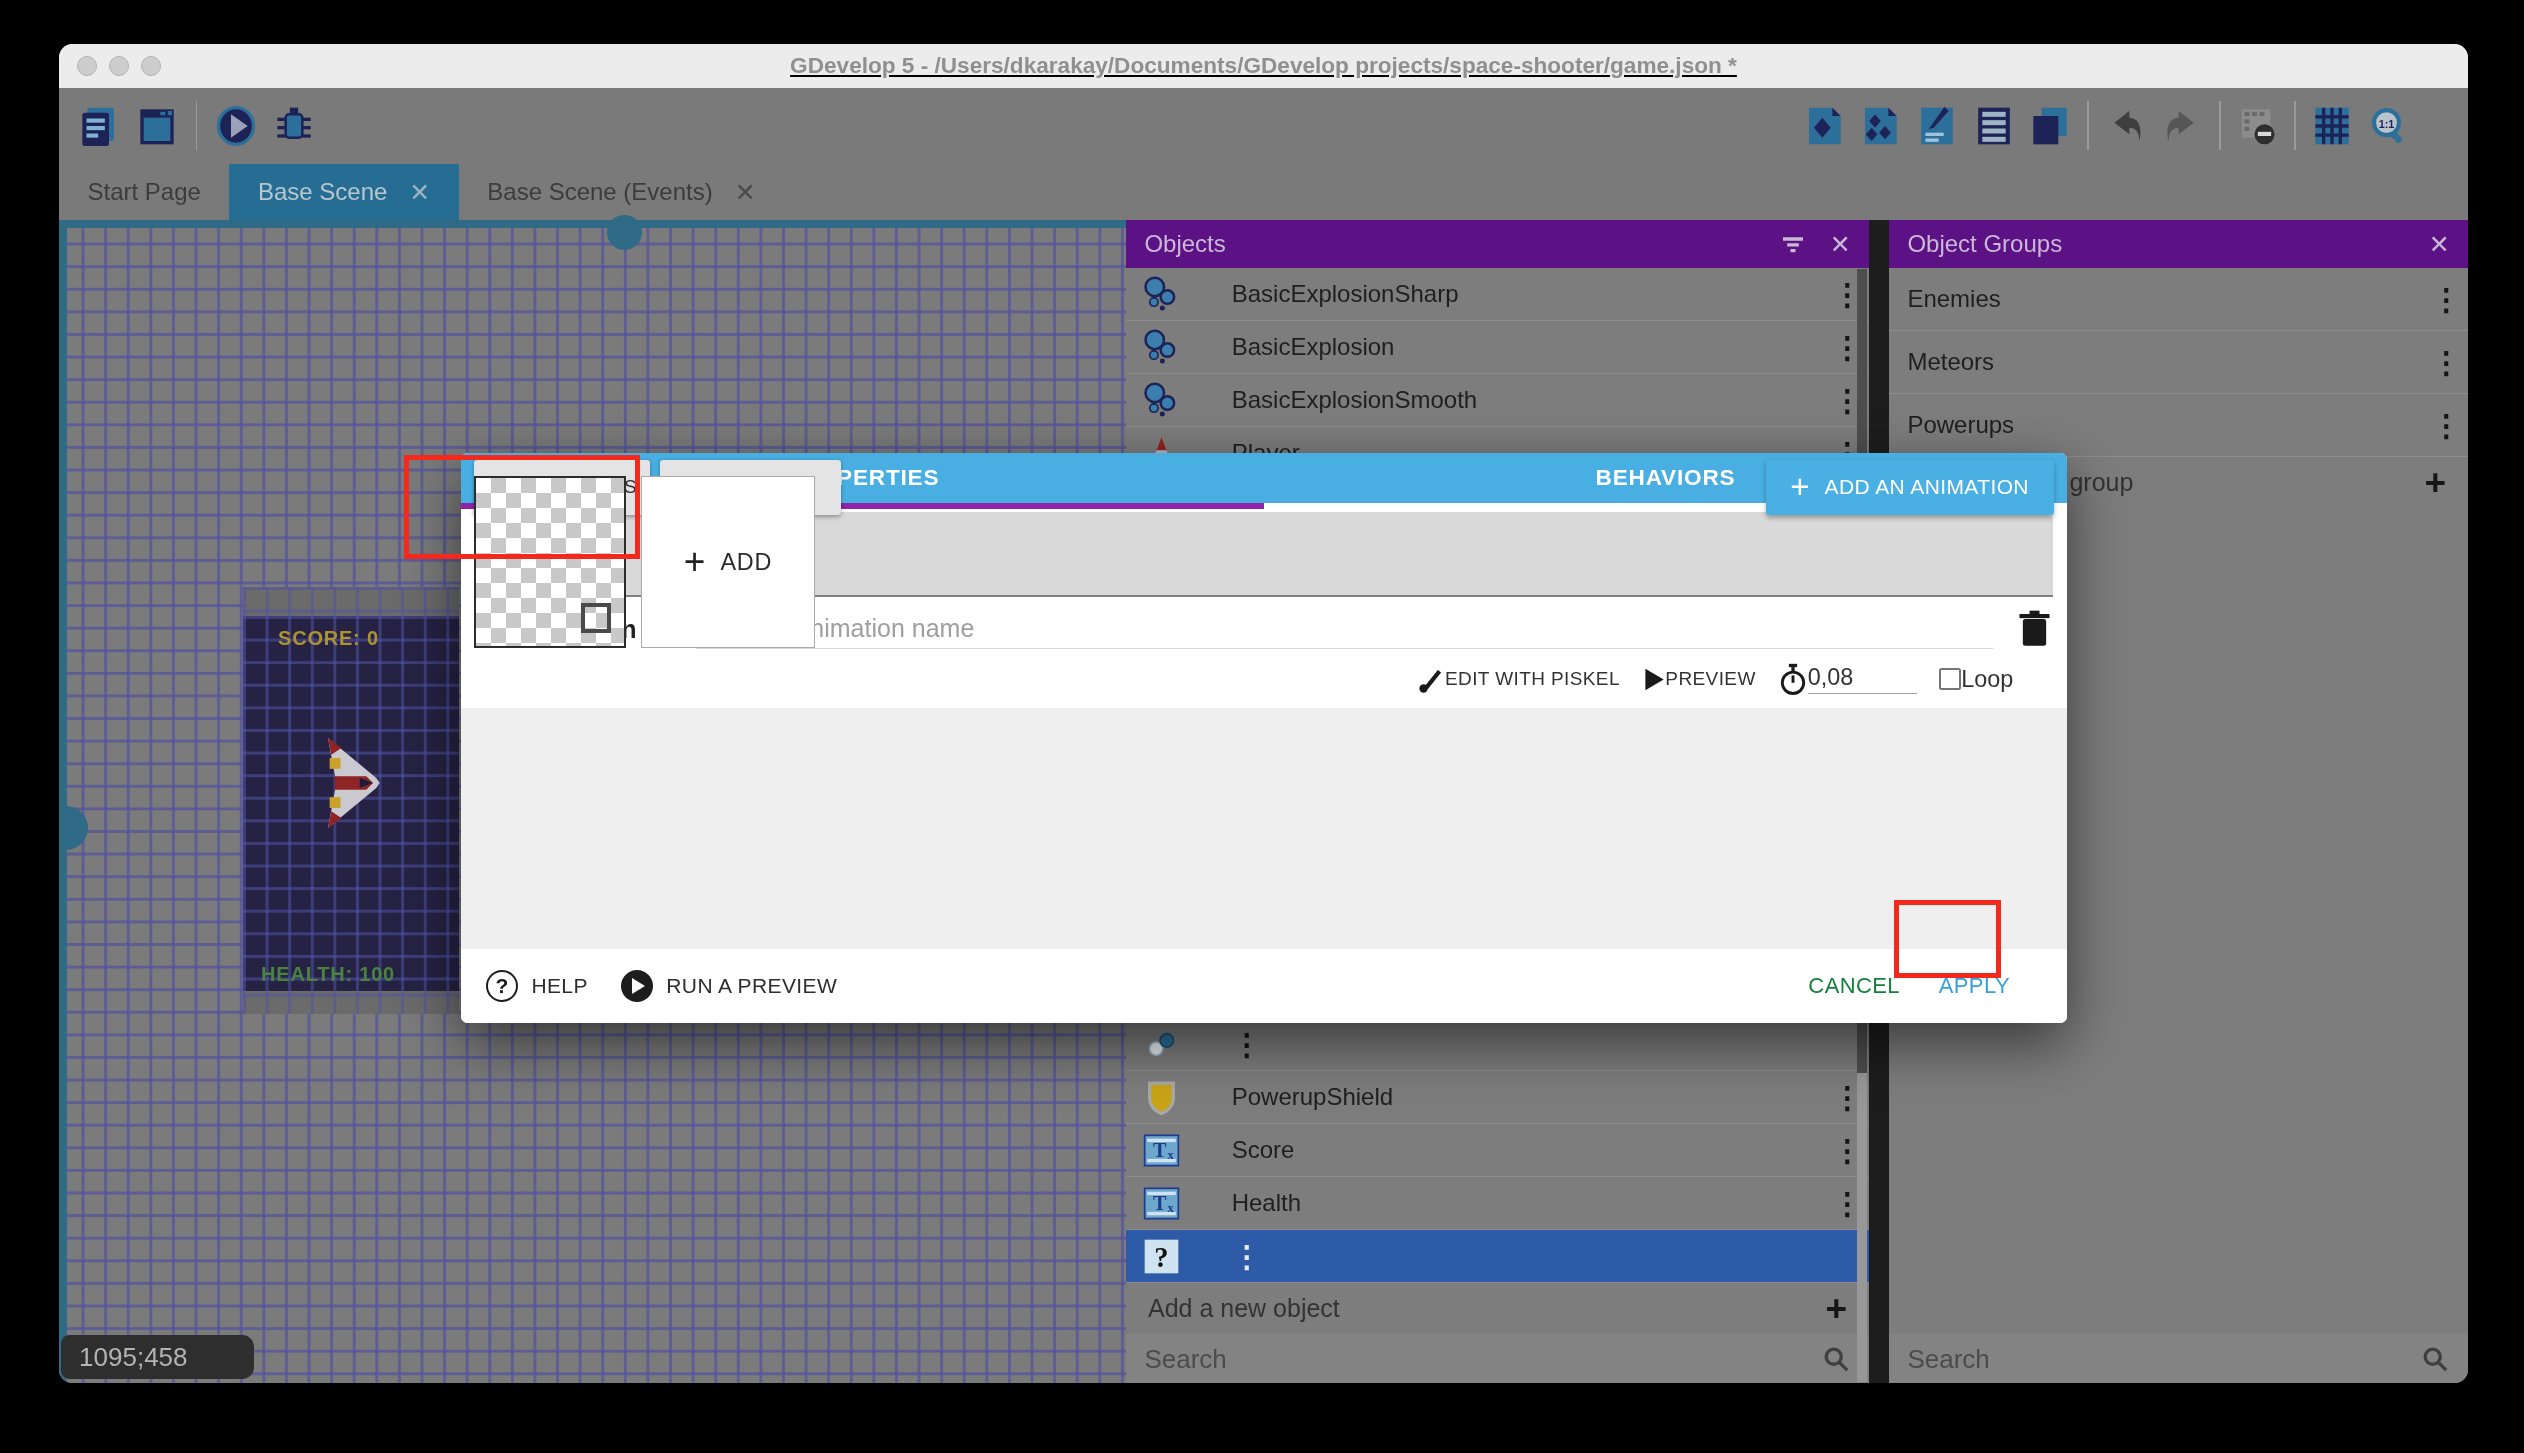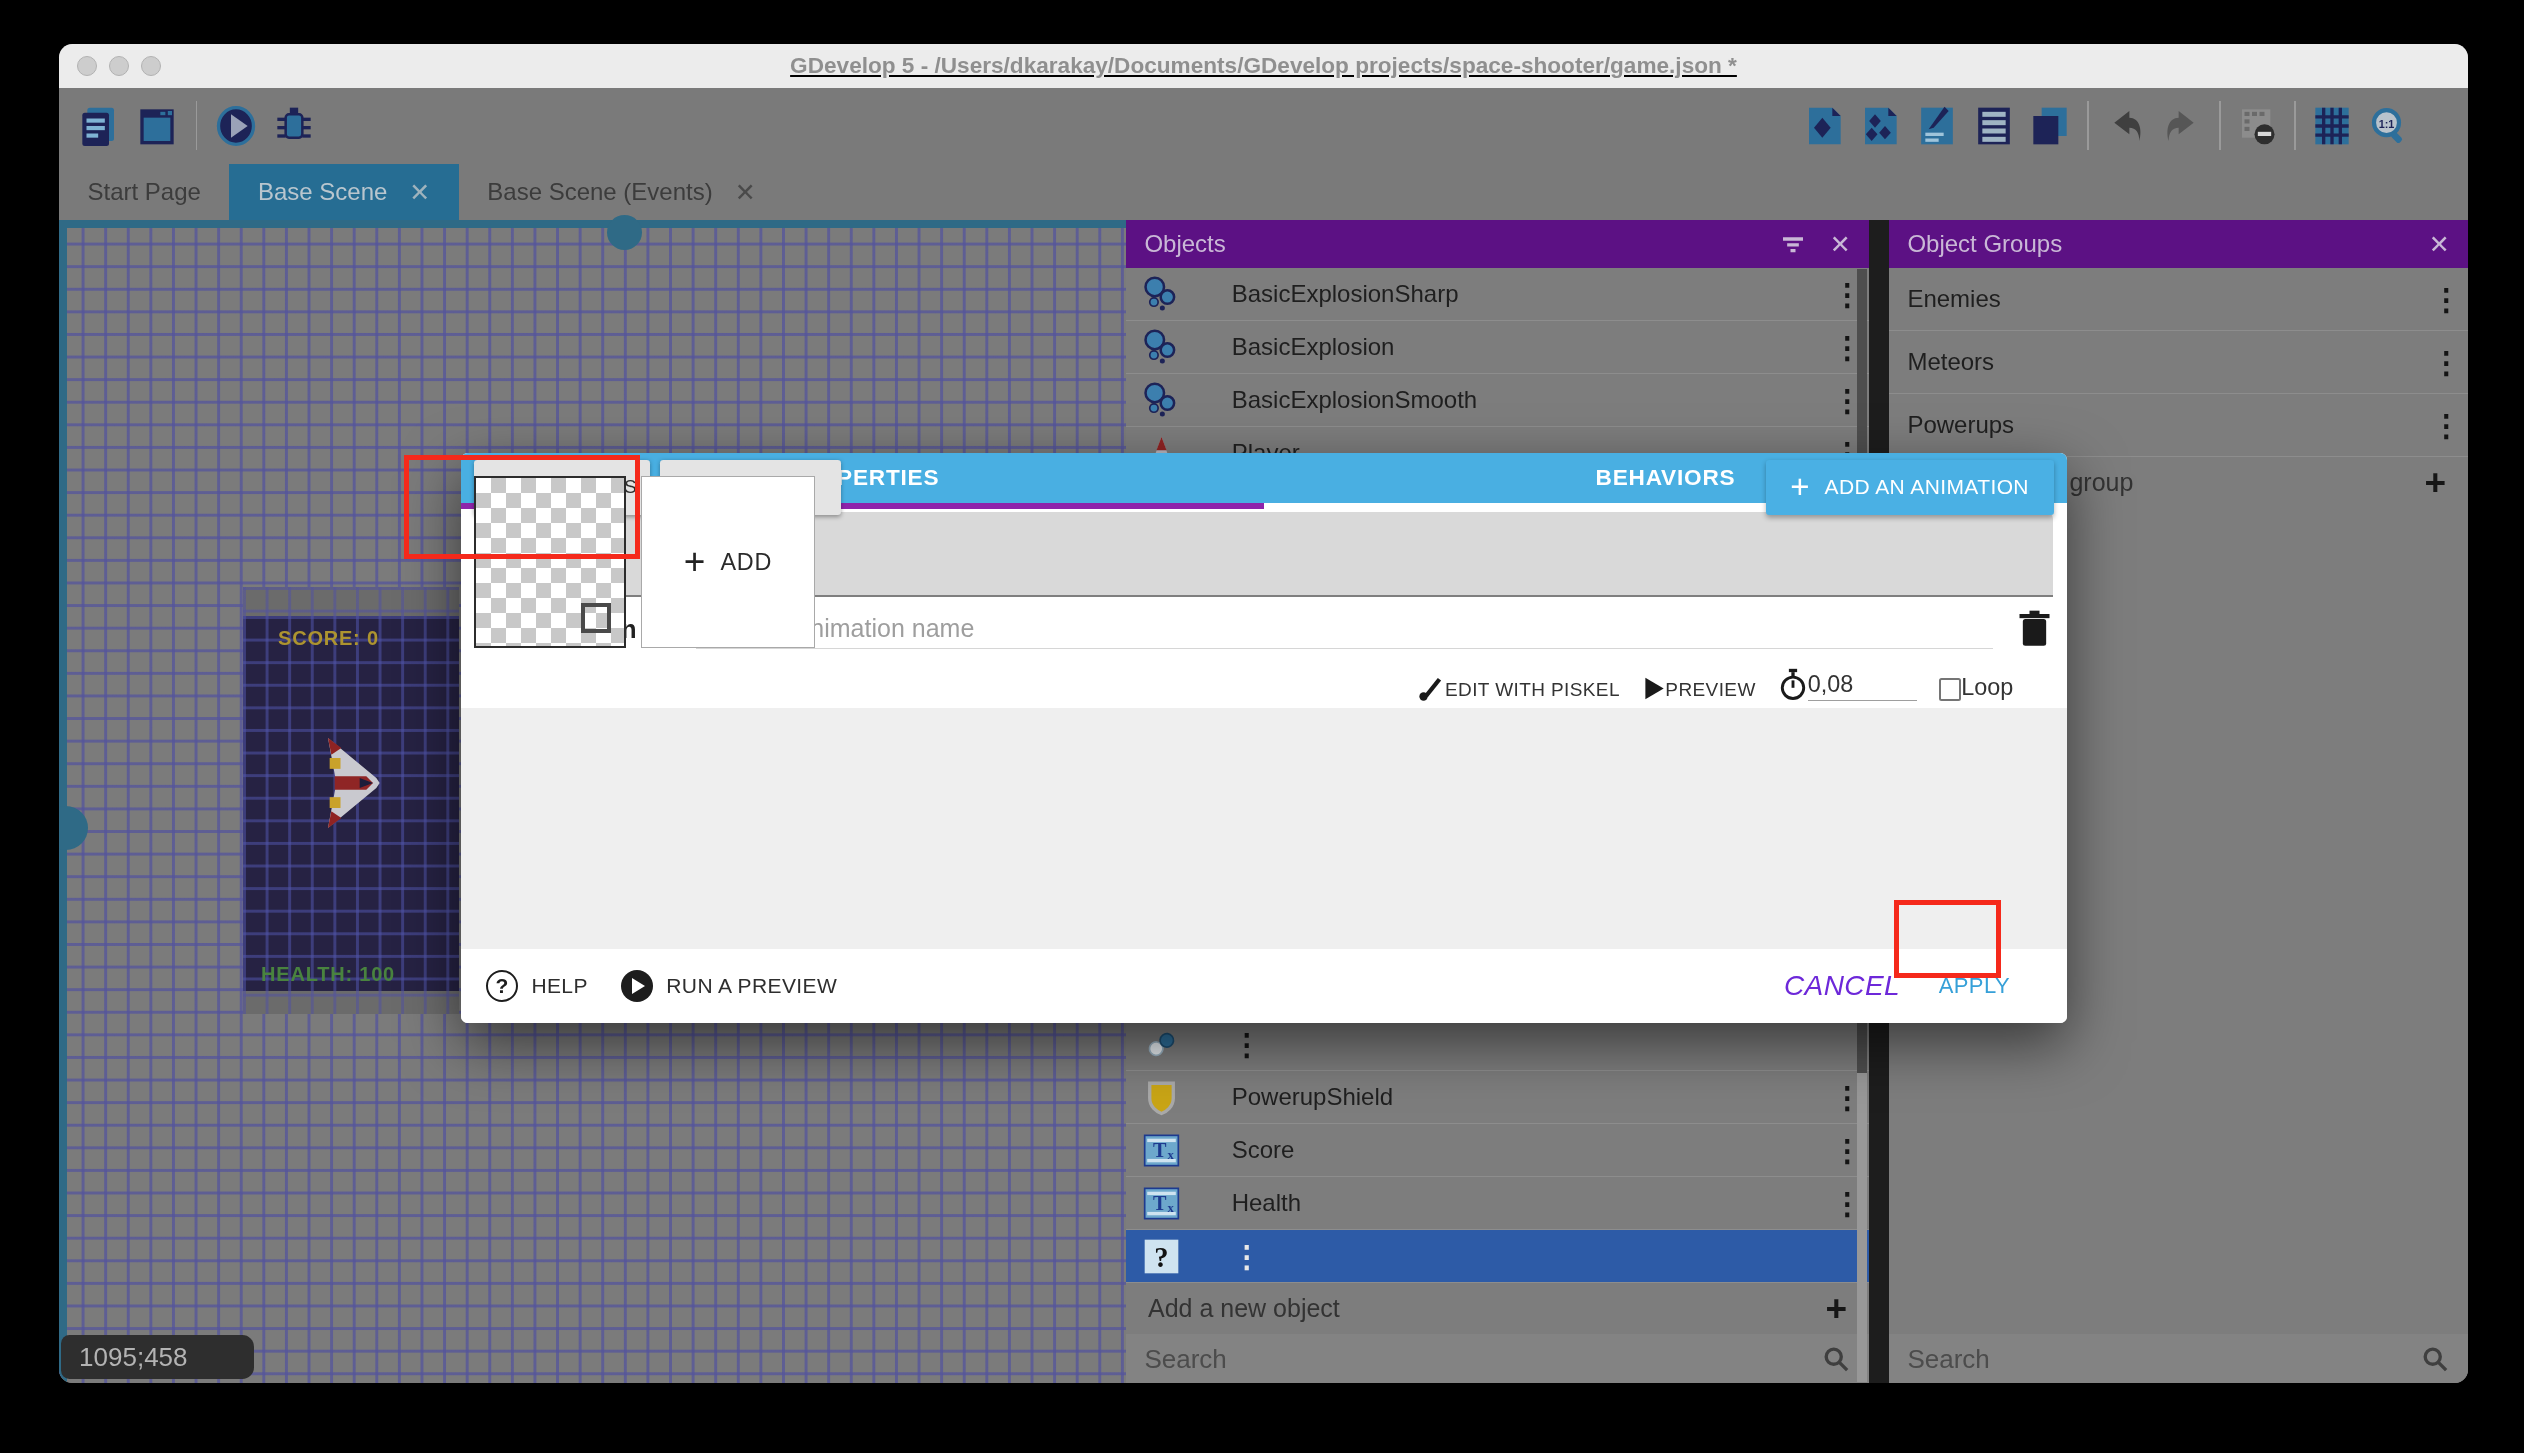--- a/index.html
+++ b/index.html
@@ -107,21 +107,21 @@
 
   #anim-row { position:absolute; left:13.4px; top:154px; width:1579px; height:44px; display:flex; align-items:center; }
   .drag-handle { width:25px; margin-right:15px; }
   .drag-handle div { height:3.3px; background:#bfbfbf; margin:5.9px 0; }
   #anim-name { font-size:25px; font-weight:bold; color:#212121; margin-right:25px; }
   #anim-ph-wrap { flex:1; border-bottom:1.7px solid #d6d6d6; height:39px; display:flex; align-items:center; }
   #anim-ph { font-size:25px; color:#9e9e9e; }
   #trash-btn { width:37px; height:40px; margin-left:23.4px; }
 
   #tools-row { position:absolute; left:13.4px; top:204px; width:1579px; height:44px; display:flex;
-    align-items:flex-end; justify-content:flex-end; gap:0; padding-right:40px; }
+    align-items:center; justify-content:flex-end; gap:0; padding-right:40px; }
   .tool-label { font-size:19px; color:#333; letter-spacing:0.4px; }
   #time-input { width:109px; border-bottom:1.7px solid #9e9e9e; font-size:23.4px; color:#333; padding-bottom:1.7px; }
   #loop-checkbox { width:22.6px; height:22.6px; border:2.5px solid #757575; border-radius:2.5px; background:#fff; }
   #loop-label { font-size:23.4px; color:#333; }
   .tool-gap { width:22px; }
 
   #thumb-strip { position:absolute; left:0; top:255px; width:100%; height:174px; background:#efefef; }
   #frame-tile { position:absolute; left:13.4px; top:23.4px; width:152px; height:172px; border:2.5px solid #2c2c2c;
     background-image:
       linear-gradient(45deg,#c8c8c8 25%,transparent 25%,transparent 75%,#c8c8c8 75%),
@@ -147,21 +147,21 @@
 
   #dlg-footer { position:absolute; left:0; top:496px; width:100%; height:74px; background:#fff;
     display:flex; align-items:center; padding:0 25px; }
   .footer-item { display:flex; align-items:center; gap:13.4px; margin-right:33px; }
   .footer-item .lbl { font-size:21px; color:#2e2e2e; letter-spacing:0.4px; }
   #help-icon { width:32px; height:32px; border:2.5px solid #1d1d1d; border-radius:50%; display:flex;
     align-items:center; justify-content:center; font-size:21px; font-weight:bold; color:#1d1d1d; }
   #runprev-icon { width:32px; height:32px; border-radius:50%; background:#1d1d1d; display:flex;
     align-items:center; justify-content:center; }
   #runprev-icon div { width:0; height:0; border-left:13.4px solid #fff; border-top:8.4px solid transparent; border-bottom:8.4px solid transparent; margin-left:3.3px; }
-  #cancel-btn { margin-left:auto; font-size:28px; color:#6d28d9; letter-spacing:0.4px; padding:11.7px 16.7px;font-style:italic; }
+  #cancel-btn { margin-left:auto; font-size:22px; color:#15803d; letter-spacing:0.4px; padding:11.7px 16.7px; }
   #apply-btn { font-size:22px; color:#36a0d8; letter-spacing:0.4px; padding:11.7px 22px; margin-right:10px; }
 
   
   .red-box { position:absolute; border:5.9px solid #f5291b; z-index:60; }
   #red-box-name { left:404px; top:455px; width:236px; height:104px; }
   #red-box-apply { left:1894px; top:900px; width:107px; height:78px; }
 
   
   .oicon svg, .ph-icon svg, #trash-btn svg { width:100%; height:100%; display:block; }
 </style>

